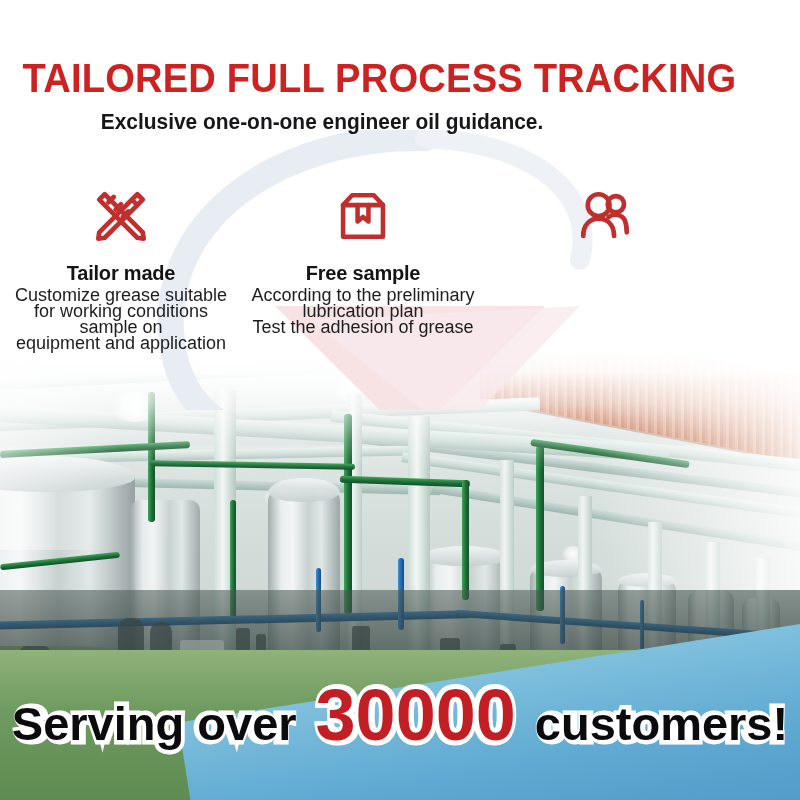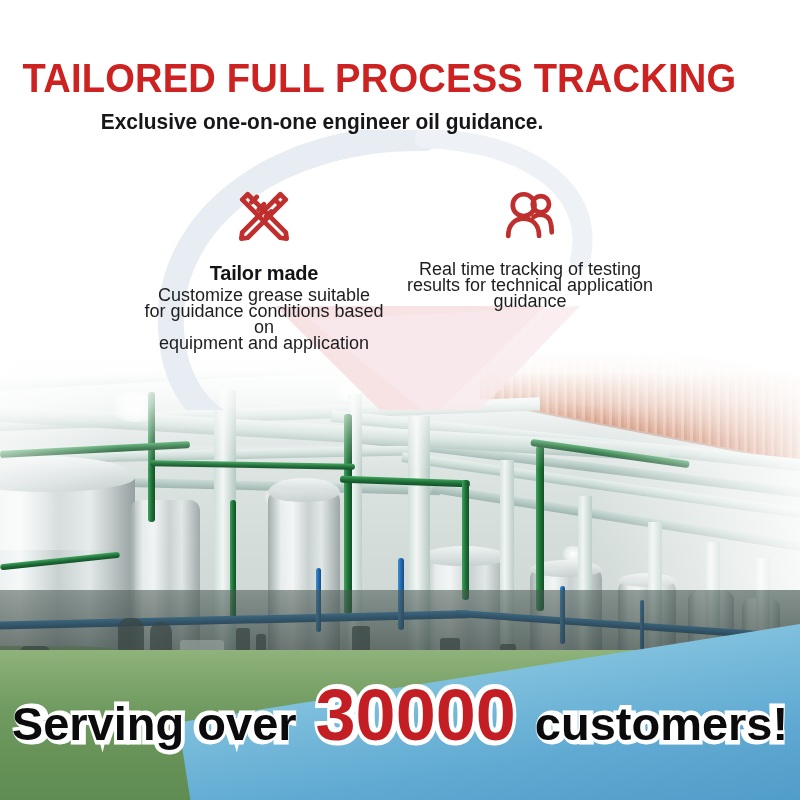--- a/index.html
+++ b/index.html
@@ -96,21 +96,21 @@
     transform:scaleX(.93);transform-origin:center top;white-space:nowrap;
   }
   .subtitle{
     margin:0;padding-top:9px;
     font-weight:bold;font-size:22px;line-height:26px;color:#17171a;
     transform:scaleX(.95);transform-origin:center top;white-space:nowrap;
   }
 
   
   .features{position:absolute;left:0;top:185px;width:726px;z-index:40;
-            display:flex;align-items:flex-start;justify-content:center;margin-left:34px;}
+            display:flex;align-items:flex-start;justify-content:center;}
   .feature{width:266px;text-align:center;}
   .f-icon{height:62px;display:flex;align-items:center;justify-content:center;margin-bottom:14px;}
   .f-head{font-weight:bold;font-size:20px;line-height:24px;color:#141417;margin:0 0 2px 0;letter-spacing:-.2px;}
   .f-desc{font-size:18px;line-height:16px;color:#1d1d20;margin:0;padding:0 4px;}
 
   
   .banner{position:absolute;left:0;top:686px;width:800px;z-index:45;
           display:flex;align-items:baseline;justify-content:center;white-space:nowrap;}
   .b-word{
     font-weight:bold;font-size:47px;line-height:58px;color:#0b0b0d;
@@ -255,41 +255,51 @@
           <path d="M26 25 L32 19"></path>
           <path d="M34 33 L40 27"></path>
 
           <path d="M50 8 L56 14 L14 56 L7 57 L8 50 Z"></path>
           <path d="M44 14 L50 20"></path>
         </svg>
       </div>
       <h2 class="f-head">Tailor made</h2>
       <p class="f-desc">
         <span>Customize grease suitable</span><br>
-        <span>for guidance conditions based on</span><br>
+        <span>for working conditions sample on</span><br>
         <span>equipment and application</span>
       </p>
     </div>
 
+    <div class="feature">
+      <div class="f-icon">
+        <svg width="58" height="58" viewBox="0 0 64 64" xmlns="http://www.w3.org/2000/svg" fill="none" stroke="#bf2f2e" stroke-width="5" stroke-linejoin="round" stroke-linecap="round">
+          <path d="M10 20 L20 9 L44 9 L54 20 L54 55 L10 55 Z"></path>
+          <path d="M10 20 L54 20"></path>
+          <path d="M26 20 L26 38 L32 33 L38 38 L38 20"></path>
+        </svg>
+      </div>
+      <h2 class="f-head">Free sample</h2>
+      <p class="f-desc">
+        <span>According to the preliminary lubrication plan</span><br>
+        <span>Test the adhesion of grease</span>
+      </p>
+    </div>
 
     <div class="feature">
       <div class="f-icon">
         <svg width="58" height="58" viewBox="0 0 64 64" xmlns="http://www.w3.org/2000/svg" fill="none" stroke="#bf2f2e" stroke-width="5.2" stroke-linejoin="round" stroke-linecap="round">
 
           <circle cx="44" cy="19" r="9"></circle>
           <path d="M36 33 C41 29 51 30 54 37 C55.5 41 56 45 56 50"></path>
 
           <circle cx="25" cy="20" r="12"></circle>
           <path d="M8 54 C8 42 15 35 25 35 C35 35 42 42 42 54"></path>
         </svg>
       </div>
-      <p class="f-desc">
-        <span>Real time tracking of testing</span><br>
-        <span>results for technical application guidance</span>
-      </p>
     </div>
   </div>
 
   <div class="banner">
     <span class="b-wrap">
       <span class="b-word b-stroke" aria-hidden="true">Serving over</span>
       <span class="b-word b-fill">Serving over</span>
     </span>
     <span class="b-sp"></span>
     <span class="b-wrap">

